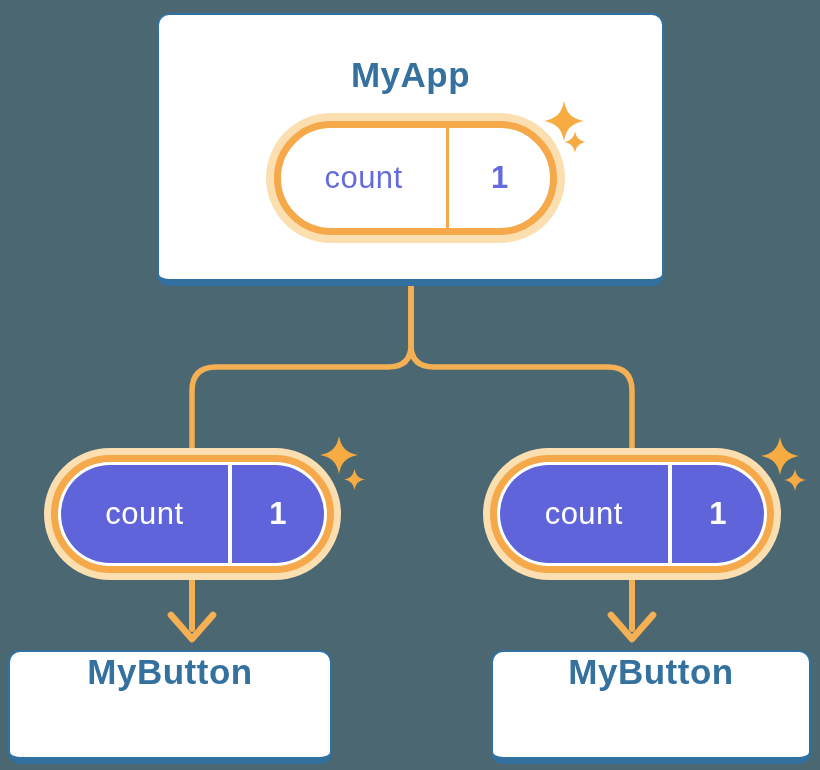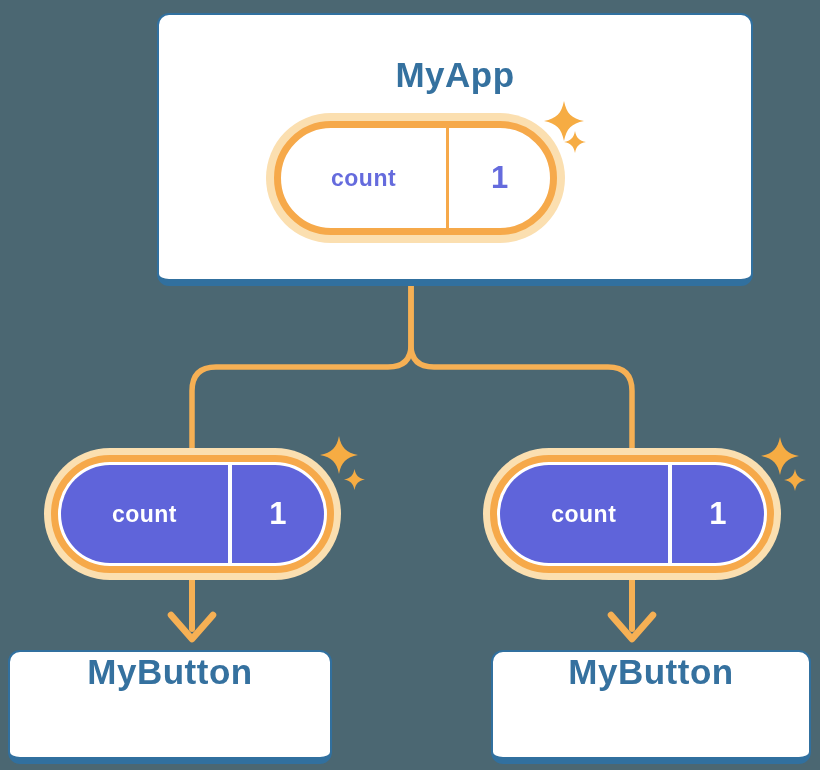--- a/index.html
+++ b/index.html
@@ -13,21 +13,21 @@
   .conn-line { fill:none; stroke:var(--connector,#F6B054); stroke-width:5.5; }
   .arrow-shaft { fill:none; stroke:var(--connector,#F6B054); stroke-width:6; stroke-linecap:round; }
   .arrow-head { fill:none; stroke:var(--connector,#F6B054); stroke-width:6.5; stroke-linecap:round; stroke-linejoin:round; }
 
   .card {
     position:absolute; z-index:2; background:var(--card-bg,#fff);
     border:2.5px solid var(--card-border,#31709F);
     border-bottom-width:7px; border-radius:12px;
     display:flex; justify-content:center; 
   }
-  .card.root { left:157px; top:13px; width:596px; height:273px; align-items:flex-start; padding-top:40px; }
+  .card.root { left:157px; top:13px; width:507px; height:273px; align-items:flex-start; padding-top:40px; }
   .card.child-left  { left:8px;   top:650px; width:324px; height:114px; }
   .card.child-right { left:491px; top:650px; width:320px; height:114px; }
   .card-title {
     font-size:35px; font-weight:700; letter-spacing:0.5px;
     color:var(--card-text,#35719F);
   }
 
   .pill-halo {
     position:absolute; z-index:2; background:var(--pill-halo,#FBDFB0);
     border-radius:999px; padding:8px;
@@ -39,21 +39,21 @@
     width:100%; height:100%; background:#fff;
     border:7px solid var(--pill-ring,#F6A94A);
     border-radius:999px; display:flex; overflow:hidden;
   }
   .pill-ring.child { padding:3px; }
   .pill-purple {
     flex:1; display:flex; background:var(--pill-fill,#5F64DA);
     border-radius:999px; overflow:hidden;
   }
   .pill-cell { display:flex; align-items:center; justify-content:center; }
-  .cell-name { width:62.5%; font-size:23px; letter-spacing:0.5px;font-weight:bold; }
+  .cell-name { width:62.5%; font-size:31px; letter-spacing:0.5px; }
   .cell-value { flex:1; font-size:31px; font-weight:700; }
   .root-pill .cell-name  { color:var(--pill-text-root,#656BDD); border-right:3px solid var(--pill-ring,#F6A94A); }
   .root-pill .cell-value { color:var(--pill-text-root,#656BDD); }
   .pill-purple .cell-name  { width:65%; color:var(--pill-text-child,#fff); border-right:4px solid #fff; }
   .pill-purple .cell-value { color:var(--pill-text-child,#fff); }
 
   .sparkle { position:absolute; z-index:3; }
   .sparkle path { fill:var(--sparkle,#F6AC43); }
   .sp-top-big    { left:544px; top:101px; width:40px; height:40px; }
   .sp-top-small  { left:564px; top:131px; width:22px; height:22px; }

